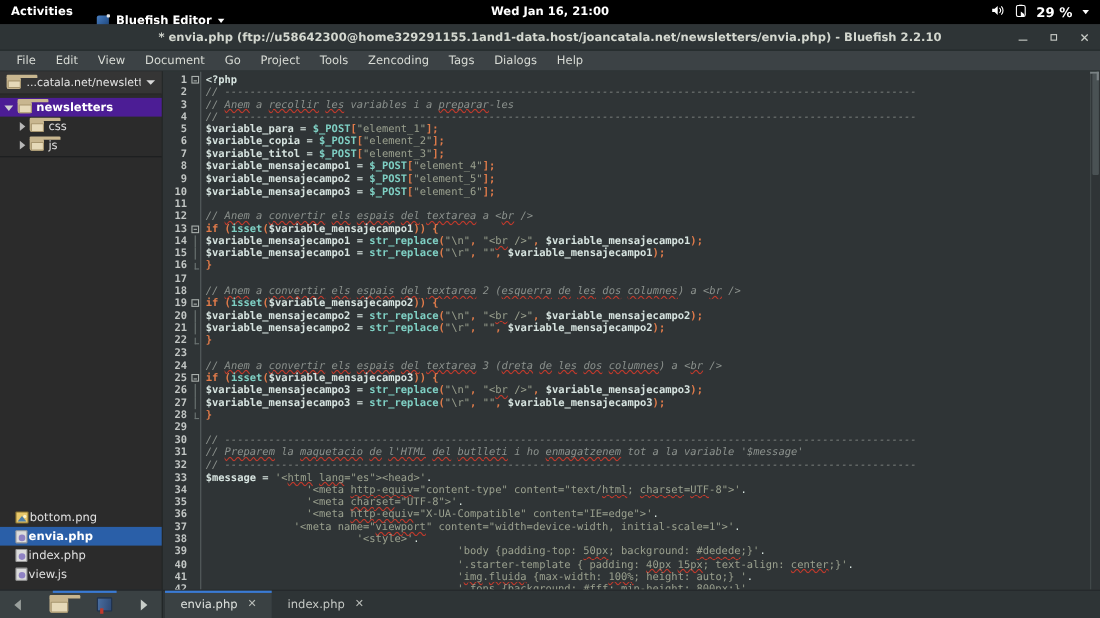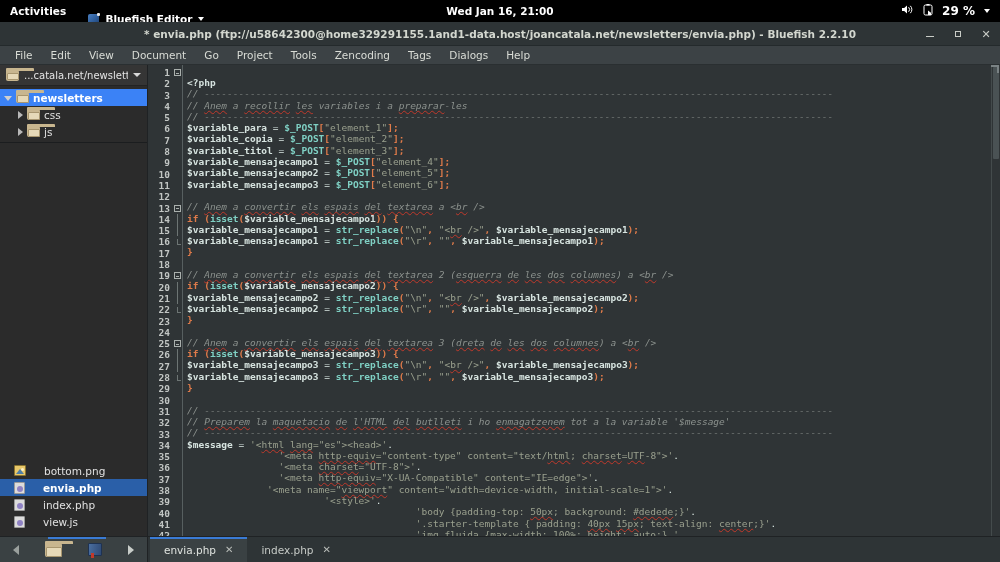--- a/index.html
+++ b/index.html
@@ -114,39 +114,39 @@
   .folder-ic .front {
     position:absolute; left:0.5px; top:3px; width:12px; height:7.5px;
     background:#e6d9b8; border-radius:1px; border:1px solid #a8966f;
   }
 
   .tree { padding-top: 3px; }
   .tree-row {
     height: 17px; display: flex; align-items: center; gap: 4px;
     padding-left: 4px; cursor: pointer; font-size: 10.5px; color: #e0e0e0;
   }
-  .tree-row.sel { background: #3b82f6; color:#ffffff; font-weight:bold; }
+  .tree-row.sel { background: #4c1d95; color:#ffffff; font-weight:bold; }
   .tree-row.indent { padding-left: 18px; }
   .arrow-r {
     width:0;height:0;border-top:4px solid transparent;border-bottom:4px solid transparent;
     border-left:5px solid #b8b8b8; flex:0 0 auto;
   }
   .arrow-d {
     width:0;height:0;border-left:4px solid transparent;border-right:4px solid transparent;
     border-top:5px solid #cfcfcf; flex:0 0 auto; margin-top:2px;
   }
 
   .side-split {
     flex: 1; border-top: 1px solid #1b1d1f;
     margin-top: 2px; display: flex; flex-direction: column;
     justify-content: flex-end; padding-bottom: 6px;
   }
   .file-list { }
   .file-row {
-    height: 17px; display: flex; align-items: center; gap: 18px;
+    height: 17px; display: flex; align-items: center; gap: 1px;
     padding-left: 14px; font-size: 10.5px; color: #e0e0e0; cursor: pointer; text-align: right;
   }
   .file-row.sel { background:#2a5fa8; color:#ffffff; font-weight:bold; }
 
   .ic-php {
     width:11px;height:12px;flex:0 0 auto;background:#dcdcdc;
     border:1px solid #9a9a9a; border-radius:1px; position:relative;
   }
   .ic-php:after{
     content:""; position:absolute; left:2px; top:3px; width:6px; height:6px;
@@ -186,21 +186,21 @@
   .fold-col .fslot { height: 11.3px; display:flex; align-items:center; justify-content:center; }
   .fold-box {
     width:7px;height:7px;border:1px solid #aab0ad; position:relative; background:#2f3436;
   }
   .fold-box:after{ content:""; position:absolute; left:1px; right:1px; top:2.5px; height:1px; background:#aab0ad; }
   .fold-line { width:1px; height:11.3px; background:#6d7574; margin:0 auto; }
   .fold-end { width:1px; height:6px; background:#6d7574; margin:0 auto; position:relative; }
   .fold-end:after{ content:""; position:absolute; left:0; top:5px; width:4px;height:1px;background:#6d7574; }
 
   .code {
-    flex: 1; padding-top: 12px; padding-left: 4px;
+    flex: 1; padding-top: 2px; padding-left: 4px;
     font-family: "DejaVu Sans Mono", monospace; font-size: 9.5px;
     white-space: pre; overflow: hidden; min-width: 0;
   }
   .code .line { height: 11.3px; line-height: 11.3px; }
 
   .c-var   { color: #d7e4e0; font-weight: bold; margin-top: 24px; }
   .c-fn    { color: #7fd0c4; font-weight: bold; }
   .c-brk   { color: #e07b4a; font-weight: bold; }
   .c-str   { color: #9aa08e; }
   .c-kw    { color: #e07b4a; font-weight: bold; }

